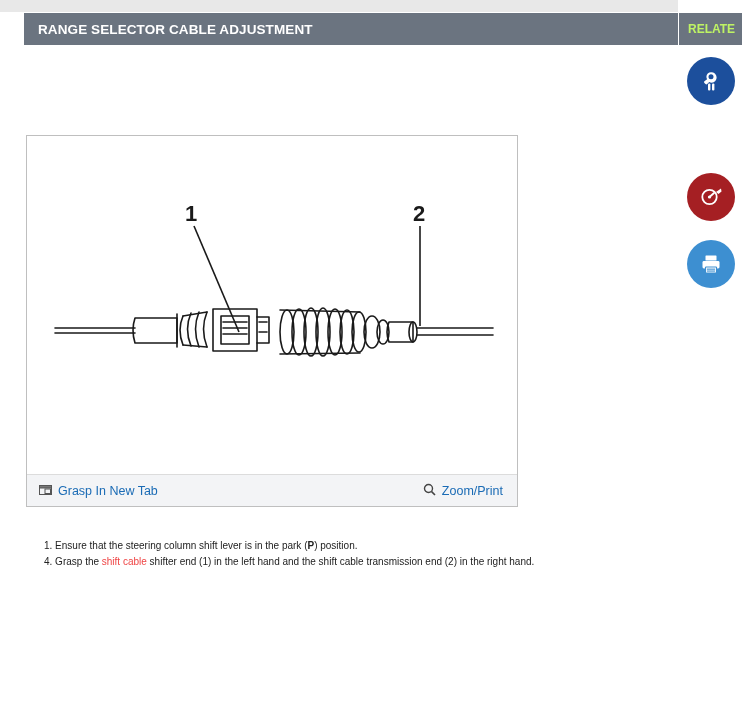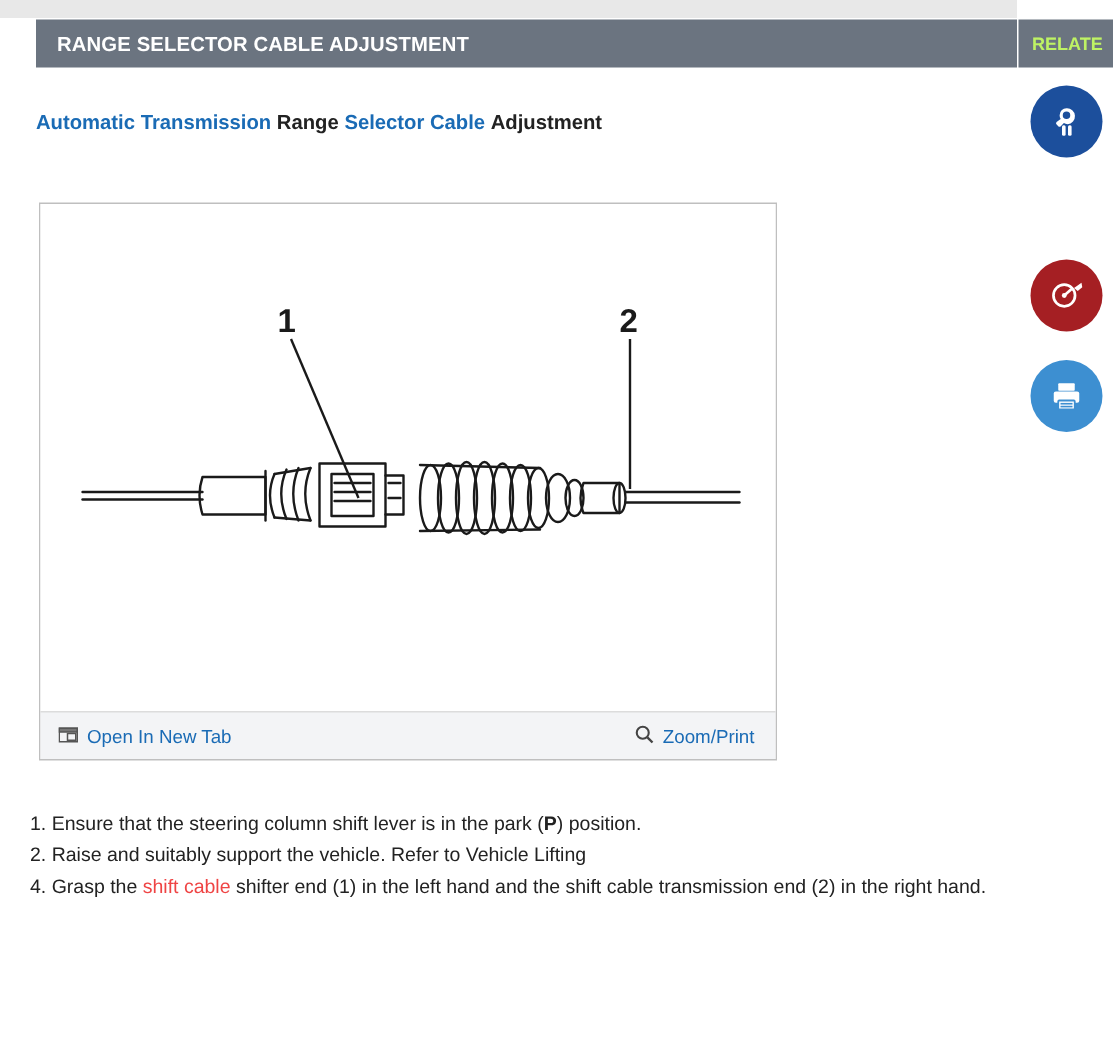--- a/index.html
+++ b/index.html
@@ -98,23 +98,23 @@
     text-decoration: none;
   }
   .tool-link .glyph {
     display: inline-block;
     color: #4a4a4a;
     font-size: 12px;
     line-height: 1;
   }
   .steps {
     position: absolute;
-    left: 12px; top: 538px;
+    left: 36px; top: 538px;
     width: 650px;
-    font-size: 13px;
+    font-size: 10px;
     color: #222222;
     line-height: 1.62;
   }
   .step { padding-left: 8px; }
   .step b { font-weight: bold; }
   .step .lnk { color: #ef4444; }
 
   
   .sidebar {
     position: absolute;
@@ -160,23 +160,20 @@
 <div class="page">
 
   <div class="top-strip"></div>
 
   <div class="main-col">
 
     <div class="section-header">
       <span>RANGE SELECTOR CABLE ADJUSTMENT</span>
     </div>
 
-    <div class="subtitle">
-      <span class="lnk">Automatic Transmission</span><span class="plain">&nbsp;</span><span class="plain">Range</span><span class="plain">&nbsp;</span><span class="lnk">Selector Cable</span><span class="plain">&nbsp;</span><span class="plain">Adjustment</span>
-    </div>
 
     <div class="figure-box">
       <div class="figure-img">
         <svg width="490" height="338" viewBox="0 0 490 338" xmlns="http://www.w3.org/2000/svg">
           <g fill="none" stroke="#1a1a1a" stroke-width="1.6" stroke-linecap="round" stroke-linejoin="round">
 
             <path d="M28 192 L108 192"></path>
             <path d="M28 197 L108 197"></path>
 
             <path d="M108 182 Q104 194 108 207 L150 207 L150 182 Z"></path>
@@ -232,42 +229,39 @@
 
       <div class="figure-toolbar">
         <a class="tool-link">
           <span class="glyph">
             <svg width="13" height="12" viewBox="0 0 13 12" xmlns="http://www.w3.org/2000/svg">
               <rect x="0.5" y="1.5" width="12" height="9" fill="none" stroke="#555" stroke-width="1"></rect>
               <rect x="0.5" y="1.5" width="12" height="2.5" fill="#777" stroke="#555" stroke-width="1"></rect>
               <rect x="6" y="5" width="5.5" height="4.5" fill="none" stroke="#555" stroke-width="1"></rect>
             </svg>
           </span>
-          <span>Open In New Tab</span>
+          <span>Grasp In New Tab</span>
         </a>
         <a class="tool-link">
           <span class="glyph">
             <svg width="13" height="13" viewBox="0 0 13 13" xmlns="http://www.w3.org/2000/svg">
               <circle cx="5.5" cy="5.5" r="4" fill="none" stroke="#444" stroke-width="1.4"></circle>
               <line x1="8.6" y1="8.6" x2="12" y2="12" stroke="#444" stroke-width="1.6"></line>
             </svg>
           </span>
           <span>Zoom/Print</span>
         </a>
       </div>
     </div>
 
     <div class="steps">
       <div class="step">
         <span>1.</span><span> Ensure that the steering column shift lever is in the park (</span><b>P</b><span>) position.</span>
       </div>
       <div class="step">
-        <span>2.</span><span> Raise and suitably support the vehicle. Refer to Vehicle Lifting</span>
-      </div>
-      <div class="step">
         <span>4.</span><span> Grasp the </span><span class="lnk">shift cable</span><span> shifter end (1) in the left hand and the shift cable transmission end (2) in the right hand.</span>
       </div>
     </div>
 
   </div>
 
   <div class="sidebar">
     <div class="side-header">
       <span>RELATE</span>
     </div>

